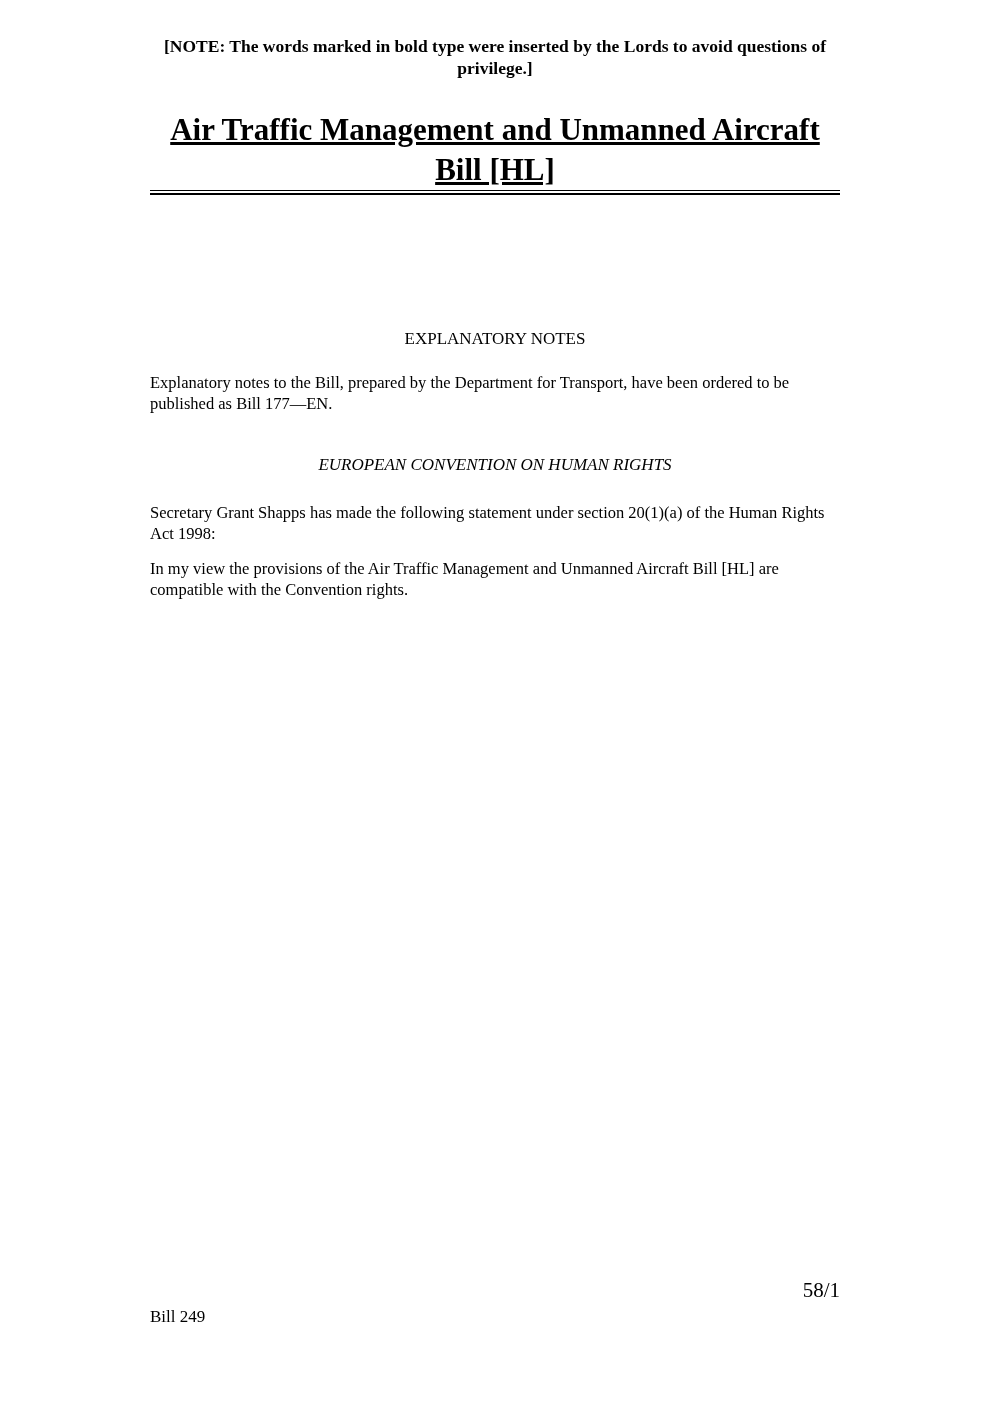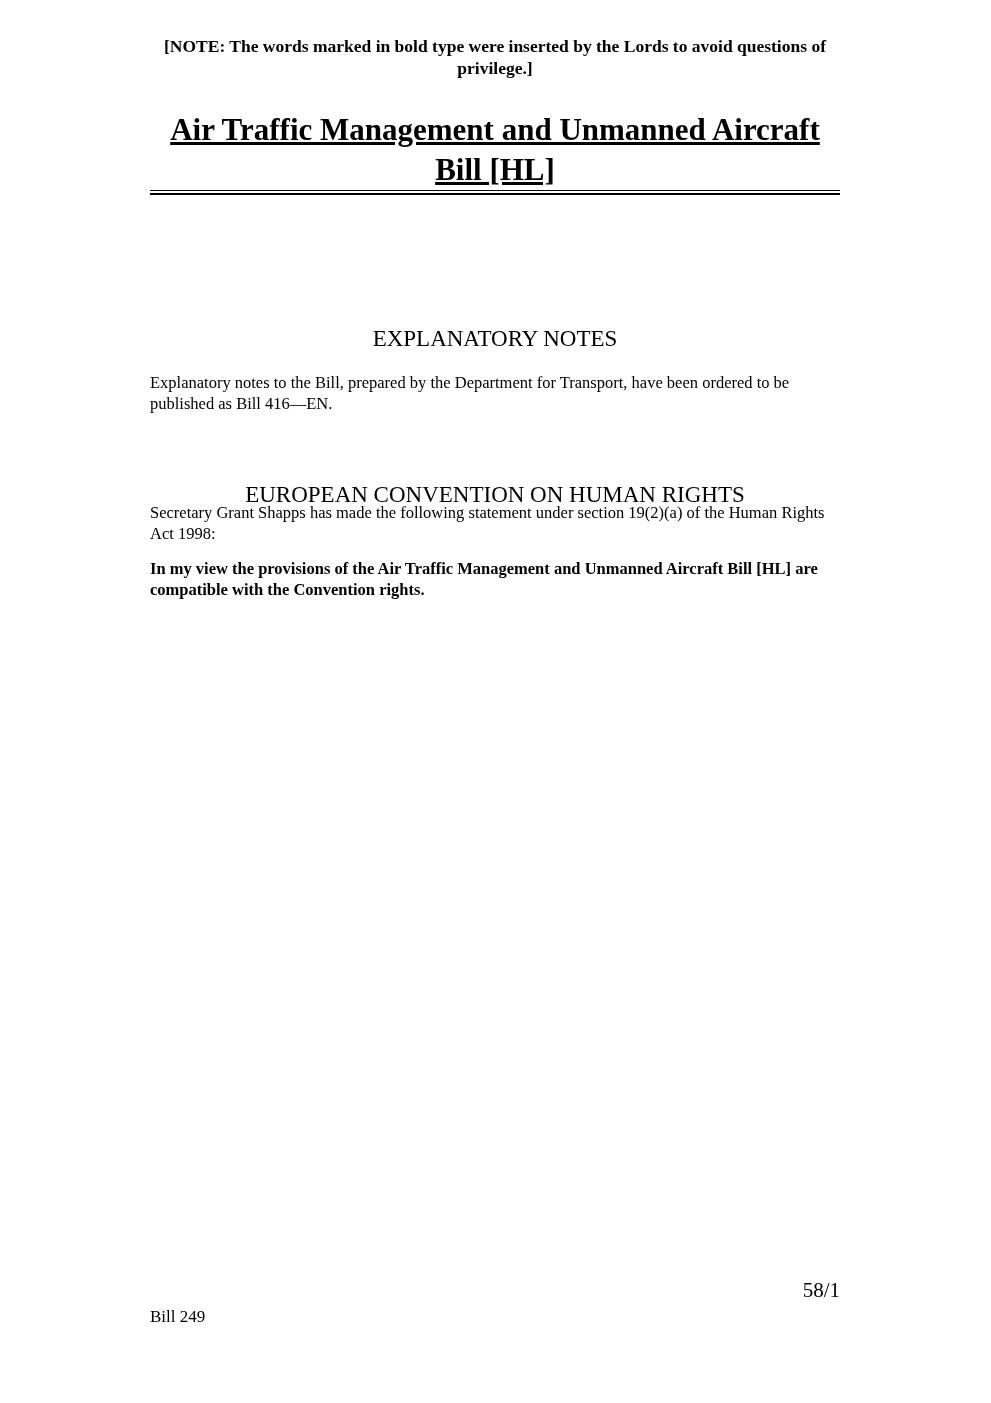--- a/index.html
+++ b/index.html
@@ -60,21 +60,21 @@
       position: absolute;
       left: 0; right: 0; top: 3px;
       height: 2px;
       background: #000;
     }
     .heading {
       position: absolute;
       left: 150px;
       width: 690px;
       text-align: center;
-      font-size: 23px;
+      font-size: 17px;
       line-height: 22px;
       font-weight: normal;
       margin: 0;
     }
     .para {
       position: absolute;
       left: 150px;
       width: 690px;
       font-size: 16.5px;
       line-height: 21px;
@@ -105,24 +105,24 @@
 
   <h1 class="title">Air Traffic Management and Unmanned Aircraft Bill [HL]</h1>
 
   <div class="double-rule">
     <div class="thin"></div>
     <div class="thick"></div>
   </div>
 
   <h2 class="heading" style="top:328px;">EXPLANATORY NOTES</h2>
 
-  <p class="para" style="top:372px;">Explanatory notes to the Bill, prepared by the Department for Transport, have been ordered to be published as Bill 416—EN.</p>
+  <p class="para" style="top:372px;">Explanatory notes to the Bill, prepared by the Department for Transport, have been ordered to be published as Bill 177—EN.</p>
 
-  <h2 class="heading" style="top:484px;">EUROPEAN CONVENTION ON HUMAN RIGHTS</h2>
+  <h2 class="heading" style="top:454px;font-style:italic;">EUROPEAN CONVENTION ON HUMAN RIGHTS</h2>
 
-  <p class="para" style="top:502px;">Secretary Grant Shapps has made the following statement under section 19(2)(a) of the Human Rights Act 1998:</p>
+  <p class="para" style="top:502px;">Secretary Grant Shapps has made the following statement under section 20(1)(a) of the Human Rights Act 1998:</p>
 
-  <p class="para" style="top:558px;font-weight:bold;">In my view the provisions of the Air Traffic Management and Unmanned Aircraft Bill [HL] are compatible with the Convention rights.</p>
+  <p class="para" style="top:558px;">In my view the provisions of the Air Traffic Management and Unmanned Aircraft Bill [HL] are compatible with the Convention rights.</p>
 
   <div class="footer-left">Bill 249</div>
   <div class="footer-right">58/1</div>
 
 </div>
 
 </body></html>

